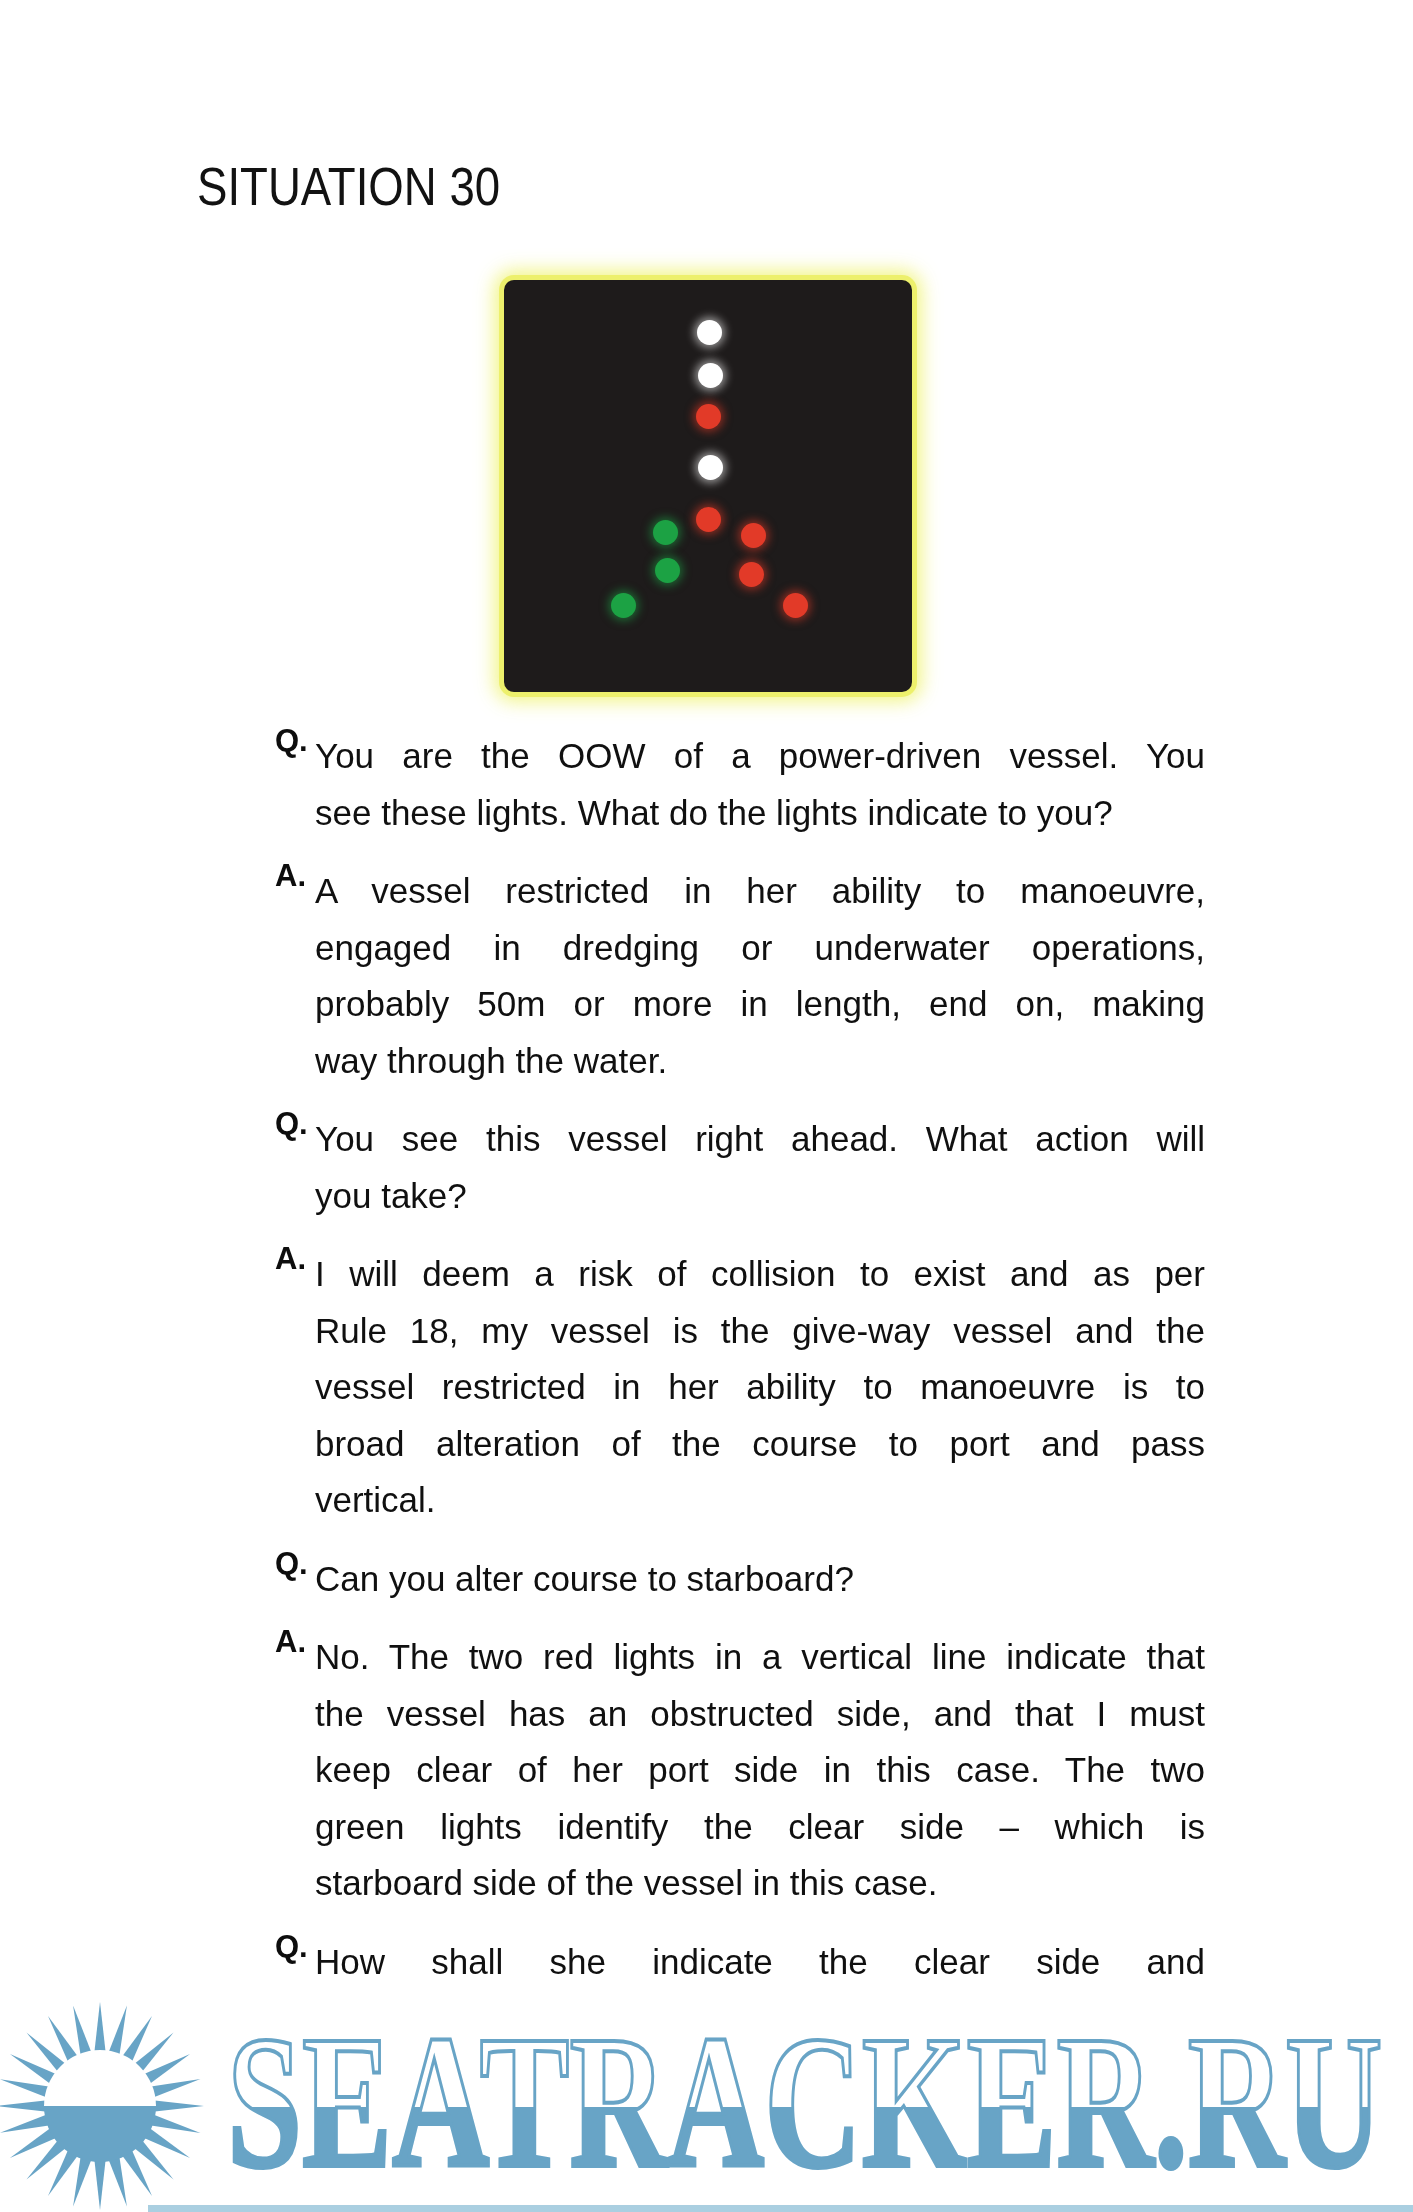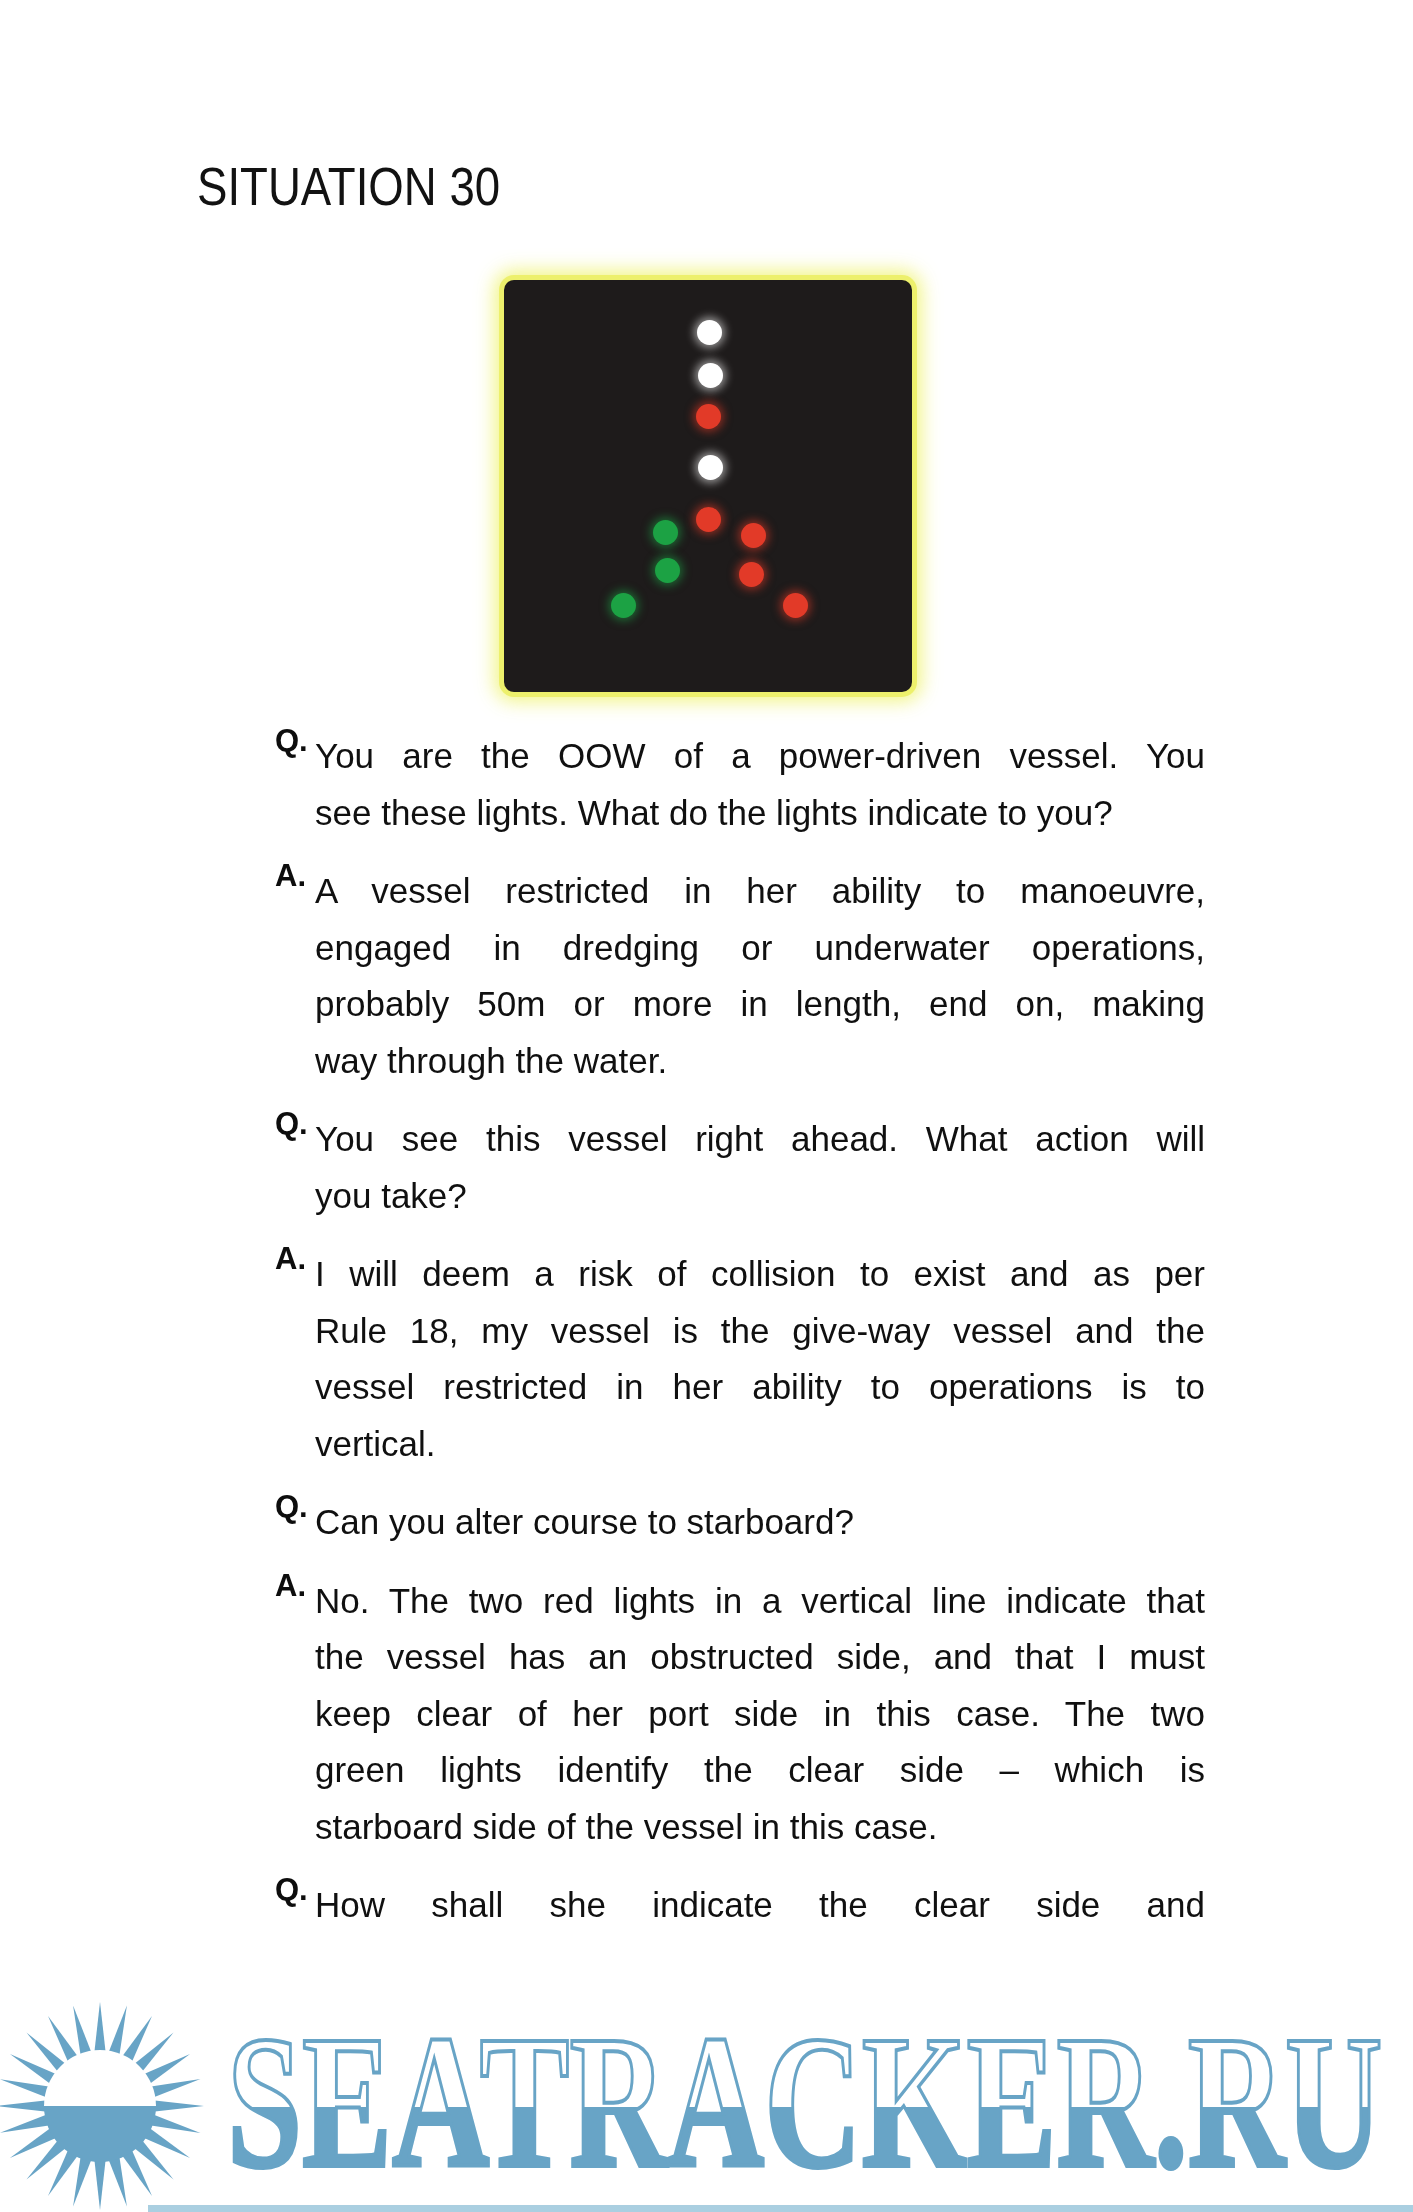--- a/index.html
+++ b/index.html
@@ -107,21 +107,22 @@
   <div class="qa-item">
     <span class="qa-label">Q.</span>
     <div class="line j">You see this vessel right ahead. What action will</div>
     <div class="line">you take?</div>
   </div>
 
   <div class="qa-item">
     <span class="qa-label">A.</span>
     <div class="line j">I will deem a risk of collision to exist and as per</div>
     <div class="line j">Rule 18, my vessel is the give-way vessel and the</div>
-    <div class="line j">vessel restricted in her ability to operations is to</div>
+    <div class="line j">vessel restricted in her ability to manoeuvre is to</div>
+    <div class="line j">broad alteration of the course to port and pass</div>
     <div class="line">vertical.</div>
   </div>
 
   <div class="qa-item">
     <span class="qa-label">Q.</span>
     <div class="line">Can you alter course to starboard?</div>
   </div>
 
   <div class="qa-item">
     <span class="qa-label">A.</span>

